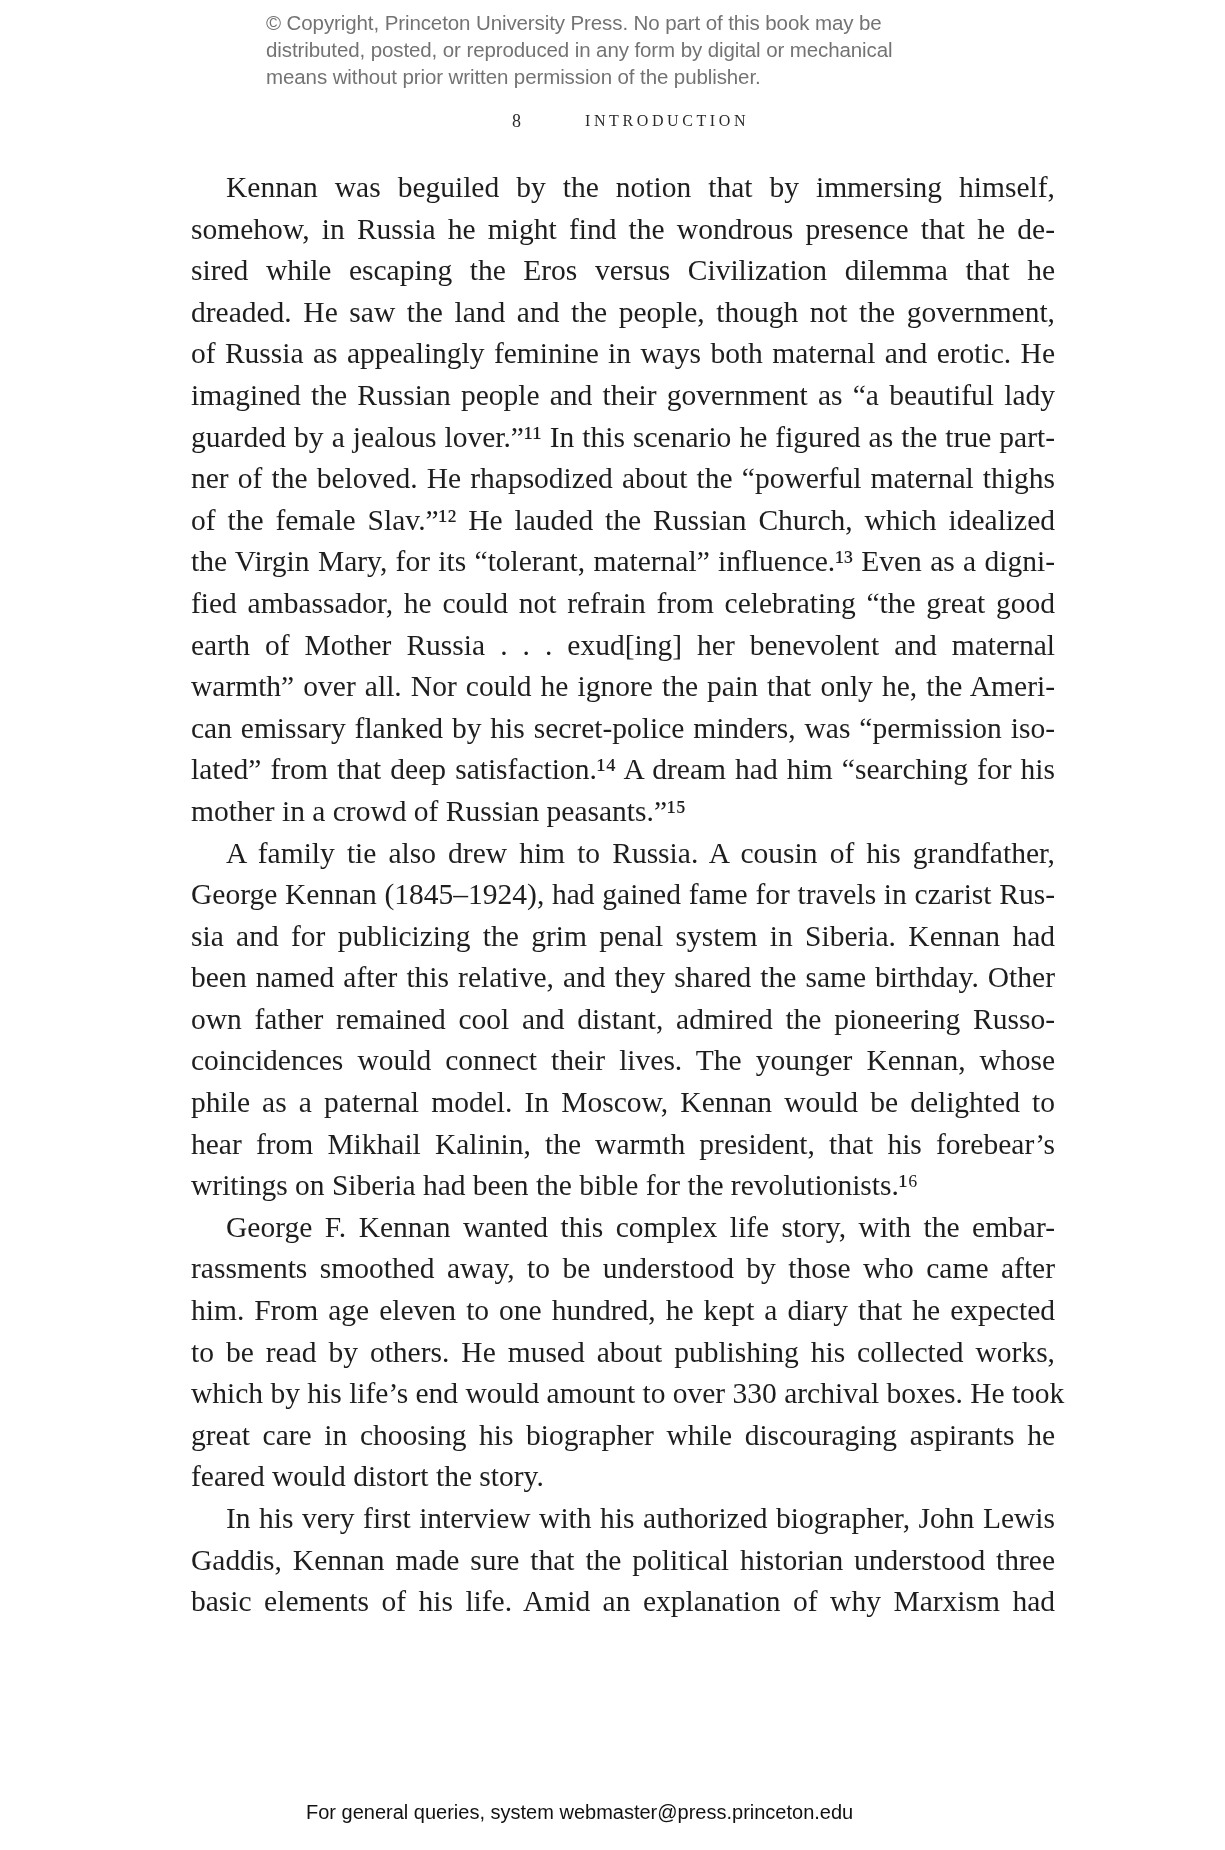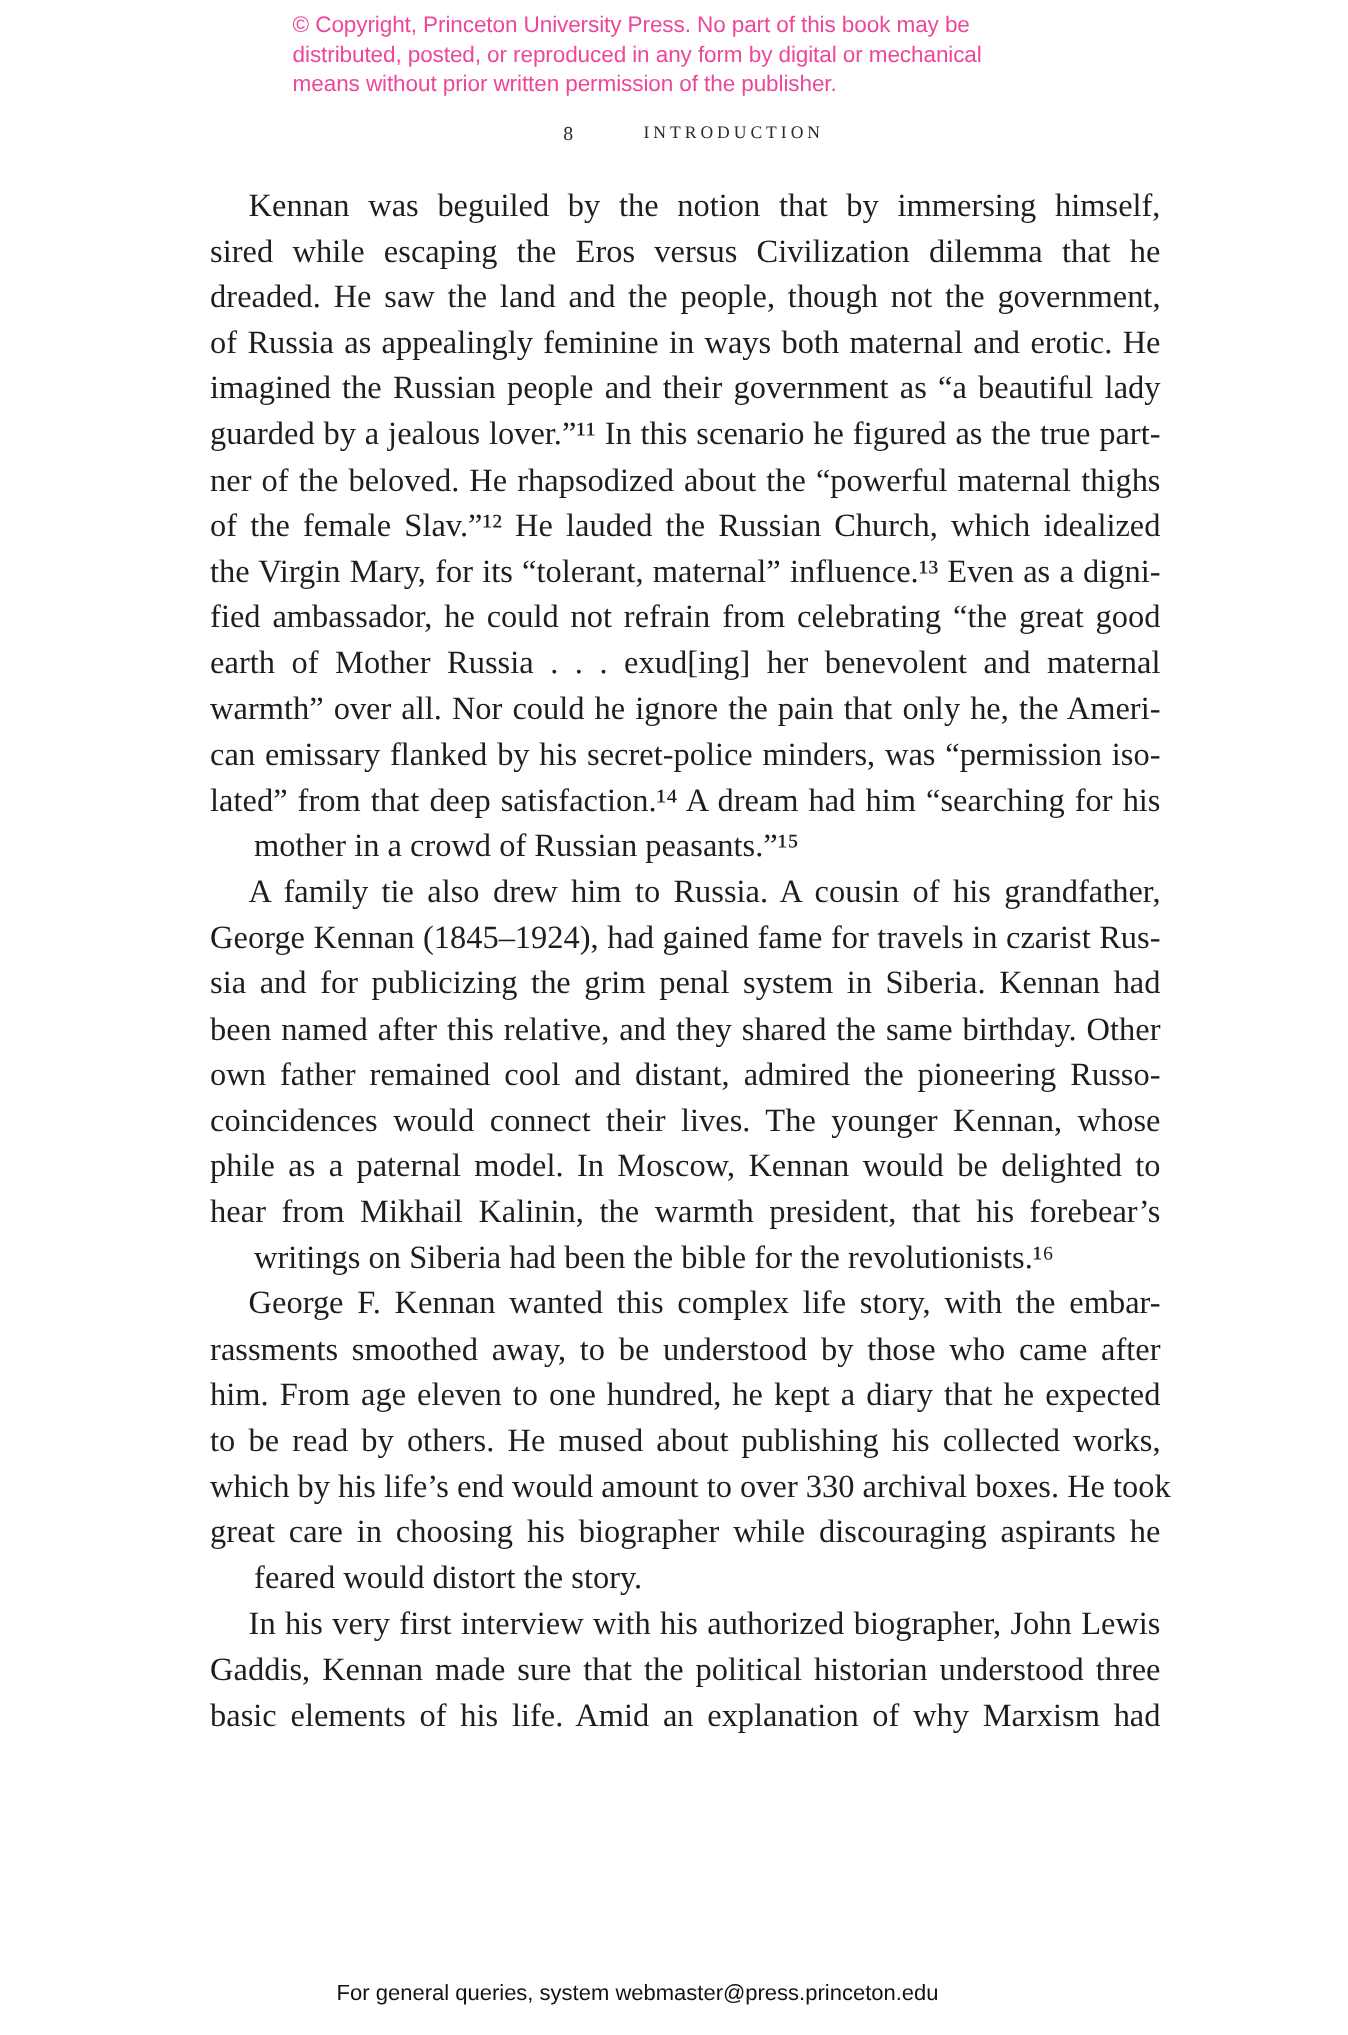--- a/index.html
+++ b/index.html
@@ -15,21 +15,21 @@
       color: #1e1e1e;
     }
     .copyright {
       position: absolute;
       left: 266px;
       top: 9px;
       width: 720px;
       font-family: "Liberation Sans", sans-serif;
       font-size: 20.5px;
       line-height: 27px;
-      color: #ec4899;
+      color: #737373;
       letter-spacing: -0.1px;
     }
     .copyright span { display: block; white-space: nowrap; }
     .running-head {
       position: absolute;
       top: 111px;
       left: 0;
       width: 1225px;
       height: 28px;
       font-family: "Liberation Serif", serif;
@@ -62,21 +62,20 @@
     }
     .body-text .line {
       display: block;
       white-space: nowrap;
       text-align: justify;
       text-align-last: justify;
       height: 41.6px;
     }
     .body-text .line.last {
       text-align-last: left;
-      margin-left: 40px;
     }
     .body-text .line.indent {
       padding-left: 35px;
     }
     .footer {
       position: absolute;
       left: 0;
       width: 1225px;
       top: 1801px;
       text-align: center;
@@ -100,20 +99,21 @@
   <span>means without prior written permission of the publisher.</span>
 </div>
 
 <div class="running-head">
   <span class="folio">8</span>
   <span class="title">INTRODUCTION</span>
 </div>
 
 <div class="body-text">
   <span class="line indent">Kennan was beguiled by the notion that by immersing himself,</span>
+  <span class="line">somehow, in Russia he might find the wondrous presence that he de-</span>
   <span class="line">sired while escaping the Eros versus Civilization dilemma that he</span>
   <span class="line">dreaded. He saw the land and the people, though not the government,</span>
   <span class="line">of Russia as appealingly feminine in ways both maternal and erotic. He</span>
   <span class="line">imagined the Russian people and their government as “a beautiful lady</span>
   <span class="line">guarded by a jealous lover.”¹¹ In this scenario he figured as the true part-</span>
   <span class="line">ner of the beloved. He rhapsodized about the “powerful maternal thighs</span>
   <span class="line">of the female Slav.”¹² He lauded the Russian Church, which idealized</span>
   <span class="line">the Virgin Mary, for its “tolerant, maternal” influence.¹³ Even as a digni-</span>
   <span class="line">fied ambassador, he could not refrain from celebrating “the great good</span>
   <span class="line">earth of Mother Russia . . . exud[ing] her benevolent and maternal</span>

